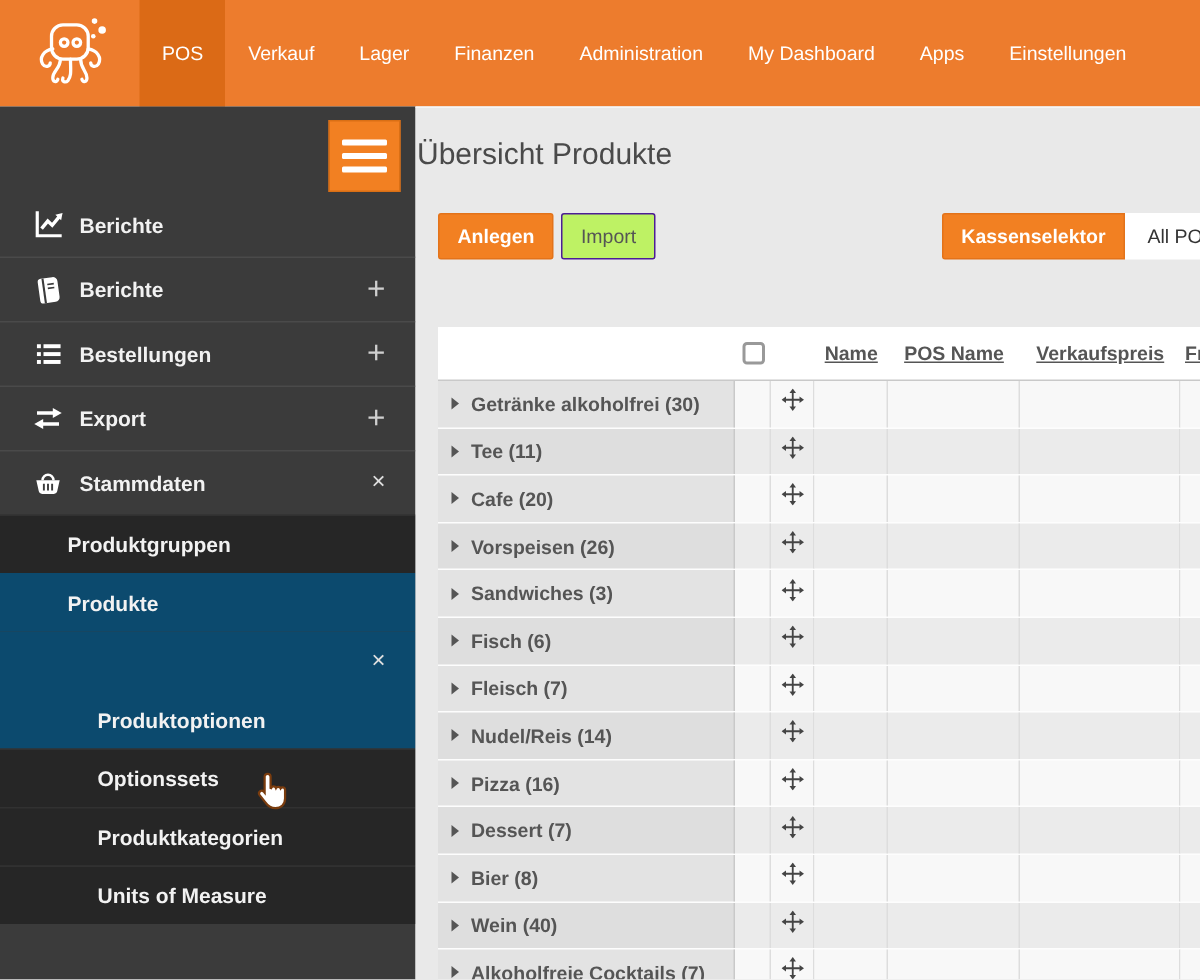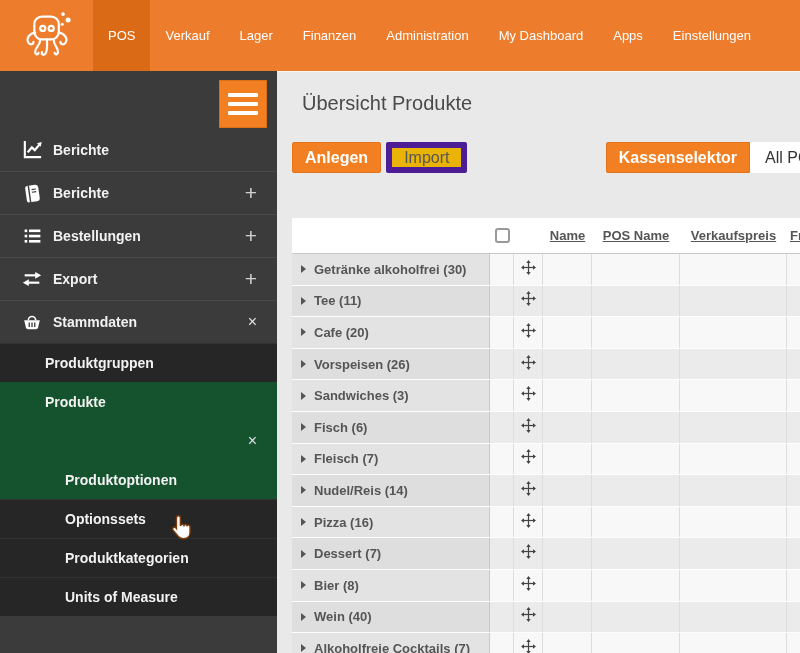--- a/index.html
+++ b/index.html
@@ -30,37 +30,37 @@
     background: #F28022; border: 1px solid #d96f15; cursor: pointer;
     display: flex; flex-direction: column; align-items: center; justify-content: center; gap: 5px;
   }
   .hamburger span { display: block; width: 30px; height: 4px; background: #fff; border-radius: 1px; }
   .menu { list-style: none; }
   .mi { display: flex; align-items: center; color: #f2f2f2; font-size: 14px; font-weight: bold; cursor: pointer; position: relative; }
   .mi.l1 { height: 43px; padding-left: 20px; border-top: 1px solid #4a4a4a; }
   .menu .mi:first-child { border-top: none; }
   .mi.l2 { height: 39px; padding-left: 45px; background: #262626; border-top: 1px solid rgba(255,255,255,0.05); }
   .mi.l3 { height: 39px; padding-left: 65px; background: #262626; border-top: 1px solid rgba(255,255,255,0.05); }
-  .mi.active { background: #14532d; border-top-color: transparent; text-align: right; }
+  .mi.active { background: #0c4a6e; border-top-color: transparent; text-align: right; }
   .mi .ico { width: 24px; margin-right: 9px; display: flex; align-items: center; justify-content: center; }
   .mi .suffix { margin-left: auto; margin-right: 20px; font-weight: 400; color: #e0e0e0; }
   .mi .suffix.plus { font-size: 21px; color: #cfcfcf; }
   .mi .suffix.x { font-size: 16px; }
 
   
   .main { flex: 1; overflow: hidden; position: relative; background: #e9e9e9; border-top: 1px solid #f5f5f5; }
-  .page-title { margin: 20px 0 0 25px; font-size: 20px; font-weight: 400; color: #4a4a4a; }
+  .page-title { margin: 20px 0 0 1px; font-size: 20px; font-weight: 400; color: #4a4a4a; }
   .toolbar { display: flex; align-items: center; margin: 27px 15px 0 15px; height: 31px; }
   .btn {
-    height: 31px; padding: 0 12px; font-size: 16px; border-radius: 2px;
+    height: 31px; padding: 0 12px; font-size: 13px; border-radius: 2px;
     display: flex; align-items: center; cursor: pointer; white-space: nowrap;
     font-family: "Liberation Sans", sans-serif;
   }
   .btn-orange { background: #F28022; border: 1px solid #e3731a; color: #fff; font-weight: bold; }
-  .btn-import { background: #eab308; border: 6px solid #4c1d95; color: #555; margin-left: 5px; }
+  .btn-import { background: #bef264; border: 1px solid #4c1d95; color: #555; margin-left: 5px; }
   .spacer { flex: 1; }
   .btn-kassen { border-radius: 2px 0 0 2px; margin-left: 44px; }
   .btn-posfilter {
     width: 130px; margin-right: -95px; background: #fff; border: none; color: #333;
     border-radius: 0 2px 2px 0; padding-left: 15px;
   }
 
   
   .tablewrap { margin: 45px 0 0 15px; width: 509px; overflow: hidden; background: #fff; }
   .tbl { width: 575px; }

